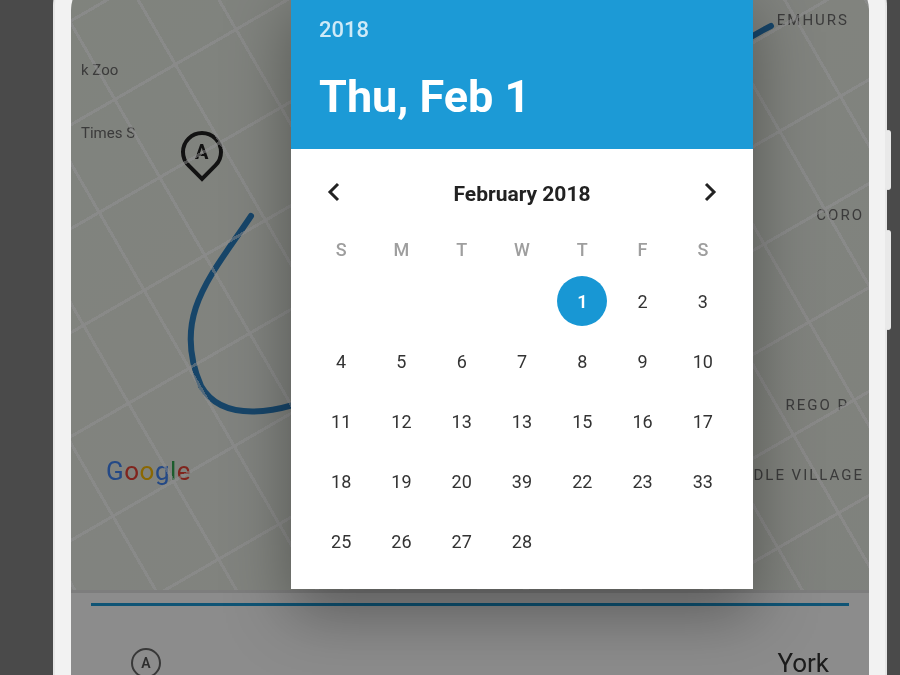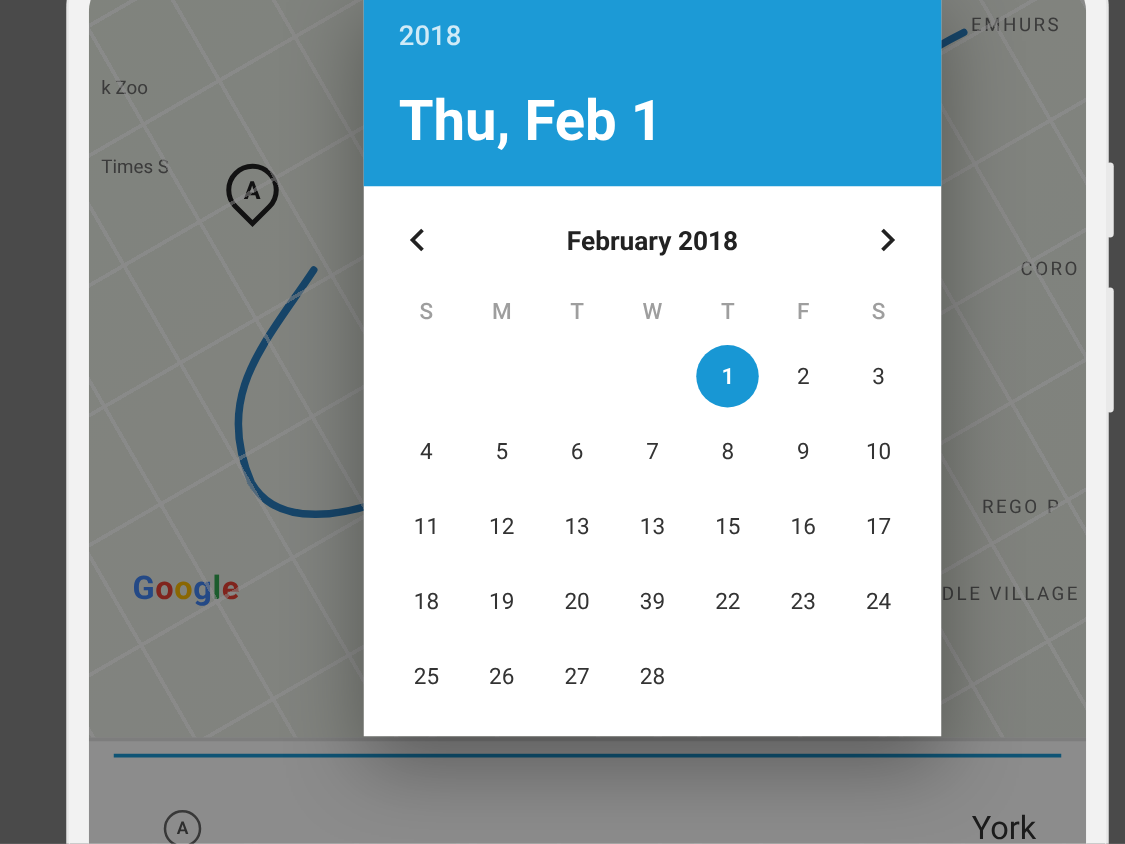--- a/index.html
+++ b/index.html
@@ -77,21 +77,21 @@
     .map-label {
       position: absolute;
       font-size: 15px;
       color: #6c6c6c;
       white-space: nowrap;
     }
     .map-logo {
       position: absolute;
       left: 35px; top: 480px;
       font-size: 26px;
-      font-weight: 700;
+      font-weight: 400;
       letter-spacing: .5px;
     }
     .map-logo .g1 { color:#4285F4; } .map-logo .g2 { color:#EA4335; }
     .map-logo .g3 { color:#FBBC05; } .map-logo .g4 { color:#4285F4; }
     .map-logo .g5 { color:#34A853; } .map-logo .g6 { color:#EA4335; }
 
     
     .bottom-bar {
       position: absolute;
       left: 0; right: 0; bottom: 0;
@@ -304,21 +304,21 @@
               <div class="cell">16</div>
               <div class="cell">17</div>
             </div>
             <div class="row days">
               <div class="cell">18</div>
               <div class="cell">19</div>
               <div class="cell">20</div>
               <div class="cell">39</div>
               <div class="cell">22</div>
               <div class="cell">23</div>
-              <div class="cell">24</div>
+              <div class="cell">33</div>
             </div>
             <div class="row days">
               <div class="cell">25</div>
               <div class="cell">26</div>
               <div class="cell">27</div>
               <div class="cell">28</div>
               <div class="cell empty"></div>
               <div class="cell empty"></div>
               <div class="cell empty"></div>
             </div>

